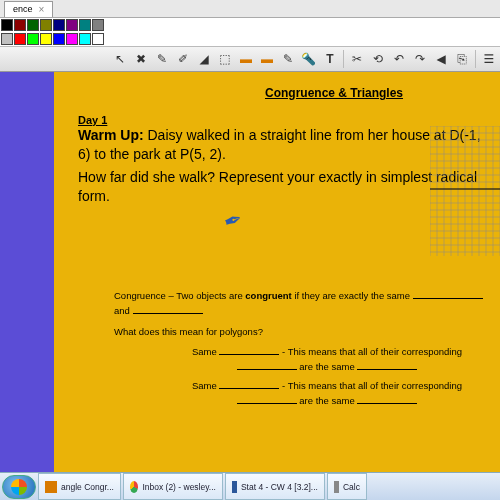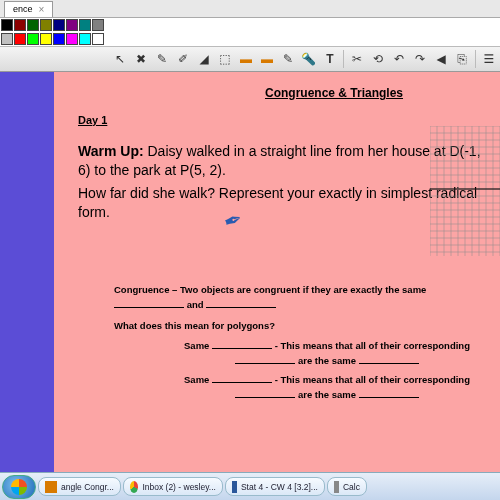--- a/index.html
+++ b/index.html
@@ -19,43 +19,43 @@
 .color-lime { background: #0f0; } .color-yellow { background: #ff0; }
 .color-blue { background: #00f; } .color-magenta { background: #f0f; }
 .color-cyan { background: #0ff; } .color-white { background: #fff; }
 
 .toolbar { height: 26px; background: linear-gradient(#f4f4f4, #dcdcdc); border-top: 1px solid #bbb; border-bottom: 1px solid #999; display: flex; align-items: center; padding-left: 110px; gap: 1px; }
 .tool-btn { width: 20px; height: 20px; display: flex; align-items: center; justify-content: center; border: 1px solid transparent; border-radius: 2px; cursor: pointer; font-size: 12px; color: #333; }
 .tool-sep { width: 1px; height: 18px; background: #bbb; margin: 0 2px; }
 
 .workspace { position: absolute; top: 72px; left: 0; right: 0; bottom: 28px; display: flex; }
 .sidebar { width: 54px; background: #5b4dd6; }
-.page { flex: 1; background: #fca5a5; padding: 14px 10px 10px 24px; position: relative; font-size: 10px; color: #000; }
+.page { flex: 1; background: #eab308; padding: 14px 10px 10px 24px; position: relative; font-size: 10px; color: #000; }
 
 .title { text-align: center; font-weight: bold; text-decoration: underline; font-size: 12px; margin-left: 100px; margin-bottom: 14px; }
-.day { font-weight: bold; text-decoration: underline; font-size: 11px; margin-bottom: 16px; }
+.day { font-weight: bold; text-decoration: underline; font-size: 11px; margin-bottom: 0; }
 .prompt { font-size: 14px; line-height: 1.35; margin-bottom: 4px; }
 .prompt b { font-weight: bold; }
 .simplest { }
 
 .pen-icon { position: absolute; top: 136px; left: 170px; font-size: 22px; transform: rotate(-20deg); color: #2a5bb0; }
 
 .grid { position: absolute; top: 54px; right: 0; width: 70px; height: 130px; }
 .grid svg { width: 100%; height: 100%; }
 
-.congruence { position: absolute; top: 210px; left: 60px; right: 10px; font-size: 9.5px; line-height: 1.6; font-weight: bold; }
+.congruence { position: absolute; top: 216px; left: 60px; right: 10px; font-size: 9.5px; line-height: 1.6; }
 .congruence .blank { display: inline-block; border-bottom: 1px solid #000; width: 70px; height: 9px; vertical-align: baseline; }
 .congruence .blank-sm { width: 60px; }
 .indent1 { margin-top: 6px; }
 .indent2 { margin-left: 50px; margin-top: 4px; text-align: center; }
 
 .taskbar { position: absolute; bottom: 0; left: 0; right: 0; height: 28px; background: linear-gradient(#e6eef8, #c4d6ed); border-top: 1px solid #8ab; display: flex; align-items: center; padding: 0 2px; gap: 2px; }
 .start { width: 34px; height: 24px; background: radial-gradient(circle at 40% 40%, #7ec0ee, #1e6bb8); border-radius: 12px; border: 1px solid #4a8; display:flex; align-items:center; justify-content:center; }
 .start-orb { width:16px; height:16px; border-radius:50%; background: conic-gradient(#f25022 0 25%, #7fba00 25% 50%, #00a4ef 50% 75%, #ffb900 75% 100%); }
-.task-item { height: 19px; background: linear-gradient(#f6faff,#dbe8f7); border: 1px solid #9bc; border-radius: 8px; display: flex; align-items: center; padding: 0 6px; font-size: 8.5px; color: #223; gap: 4px; max-width: 100px; overflow: hidden; white-space: nowrap; }
+.task-item { height: 27px; background: linear-gradient(#f6faff,#dbe8f7); border: 1px solid #9bc; border-radius: 0; display: flex; align-items: center; padding: 0 6px; font-size: 8.5px; color: #223; gap: 4px; max-width: 100px; overflow: hidden; white-space: nowrap; }
 .task-icon { width: 12px; height: 12px; display:inline-block; }
 </style>
 </head>
 <body>
 
 <div class="tab-bar">
   <div class="tab">
     <span>ence</span>
     <span class="tab-close">×</span>
   </div>

